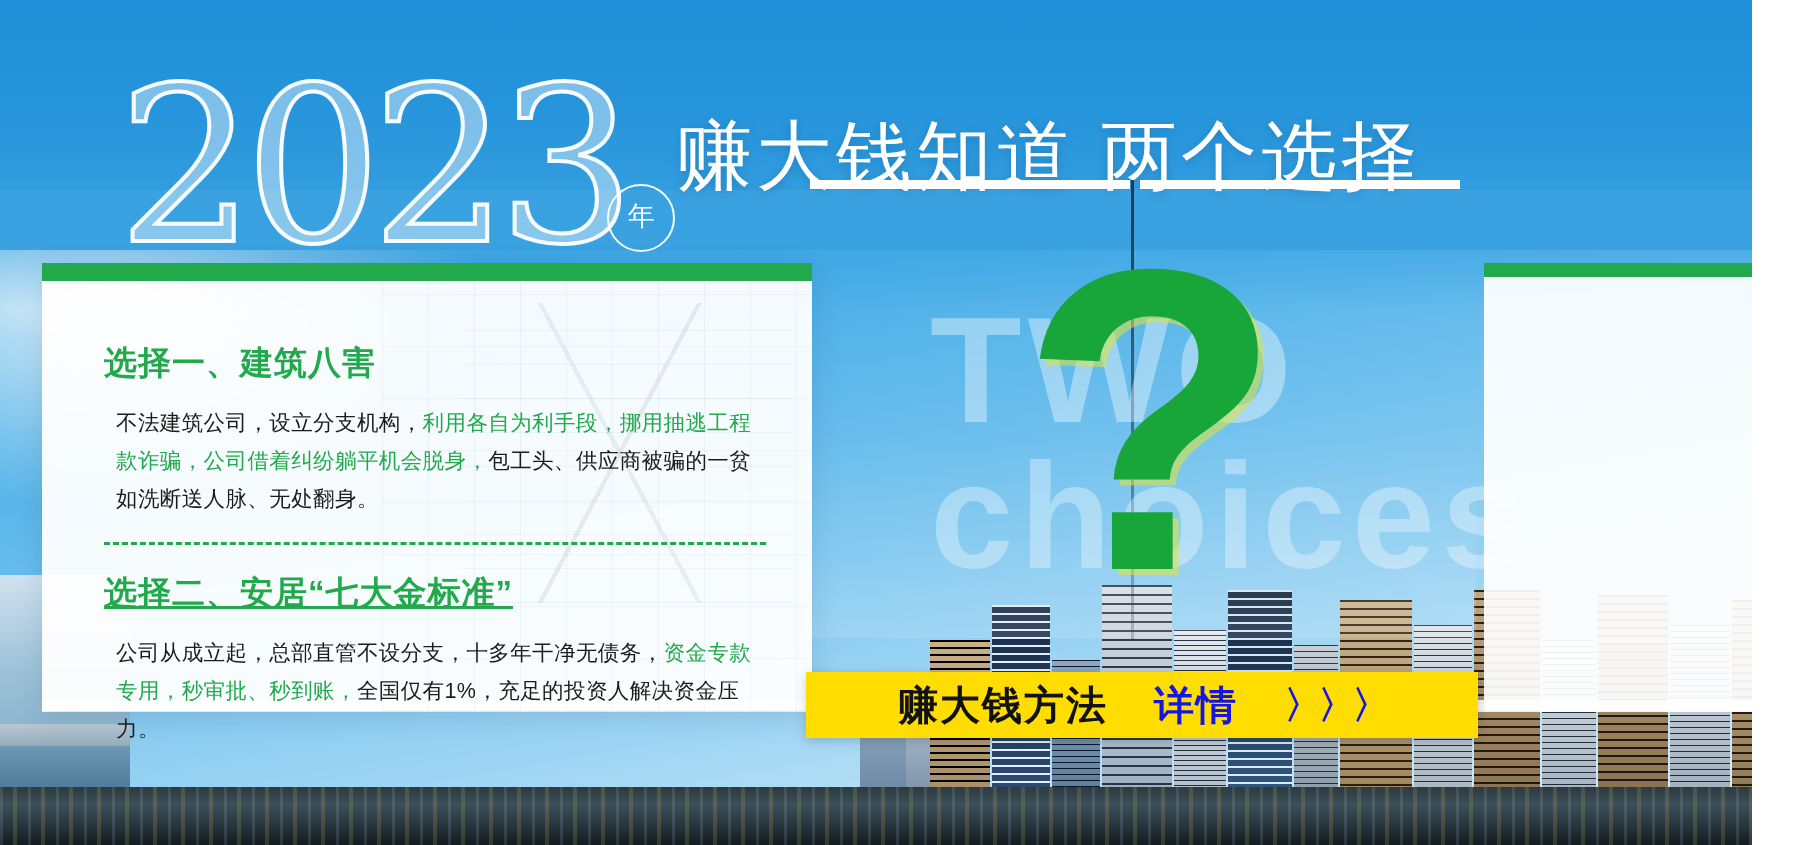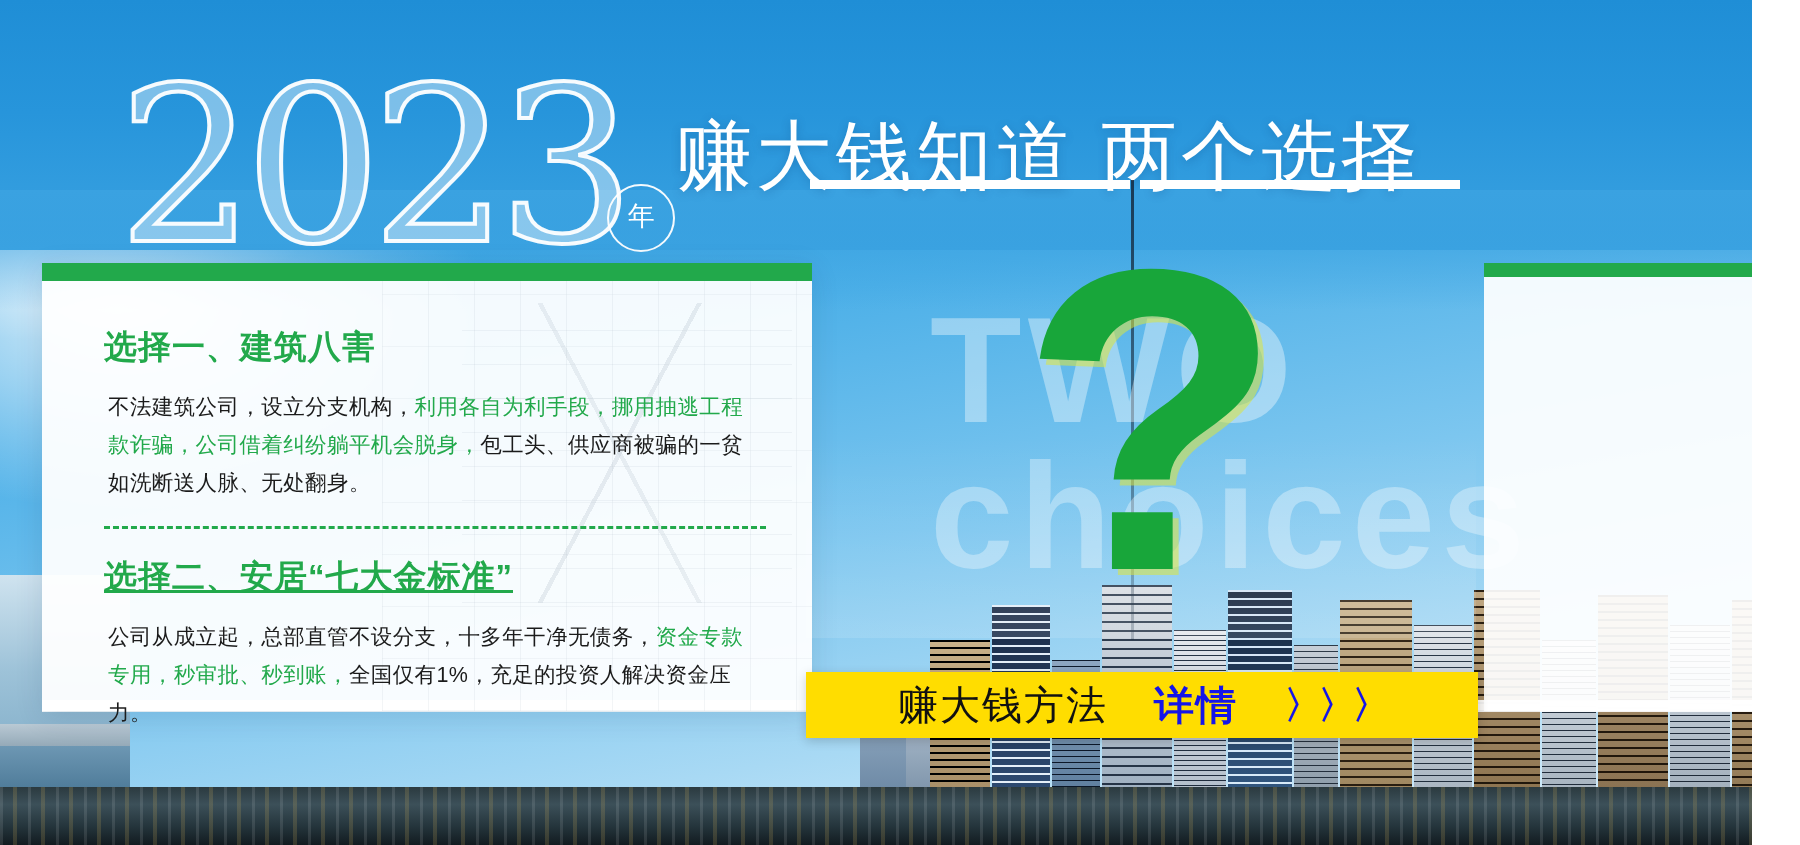--- a/index.html
+++ b/index.html
@@ -215,24 +215,24 @@
     position:absolute;right:20px;top:40px;width:330px;height:300px;
     opacity:.55;
     background:
       linear-gradient(118deg, transparent 0 48%, rgba(150,165,180,.35) 48% 49%, transparent 49%),
       linear-gradient(62deg, transparent 0 48%, rgba(150,165,180,.30) 48% 49%, transparent 49%),
       repeating-linear-gradient(0deg, rgba(150,165,180,.20) 0 1px, transparent 1px 34px);
   }
   .card-inner{position:absolute;left:0;top:18px;right:0;bottom:0;padding:44px 46px 0 62px;box-sizing:border-box;}
 
   .sec-title{
-    color:#22a94b;font-size:33px;font-weight:bold;letter-spacing:1px;margin:0 0 18px 0;
+    color:#22a94b;font-size:33px;font-weight:bold;letter-spacing:1px;margin:16px 0 18px 0;
   }
   .sec-body{
-    font-size:21.5px;line-height:38px;color:#1b1b1b;margin:4px;letter-spacing:.4px;
+    font-size:21.5px;line-height:38px;color:#1b1b1b;margin:12px;letter-spacing:.4px;
   }
   .sec-body .g{color:#22a94b;}
   .divider{
     margin:24px 0 26px 0;height:0;
     border-top:3px dashed #22a94b;
   }
   .sec2{margin-top:0;text-decoration:underline;}
 
   
   .photo-panel{
@@ -244,21 +244,21 @@
     background:linear-gradient(180deg,rgba(255,255,255,0) 55%, rgba(255,255,255,.12) 100%);
   }
 
   
   .cta{
     position:absolute;left:806px;top:672px;width:672px;height:66px;
     background:#ffdd00;
     display:flex;align-items:center;justify-content:center;gap:46px;
     box-shadow:0 3px 10px rgba(0,0,0,.18);
   }
-  .cta-main{color:#111;font-size:40px;font-weight:normal;letter-spacing:2px;}
+  .cta-main{color:#111;font-size:40px;font-weight:bold;letter-spacing:2px;}
   .cta-link{color:#1515e8;font-size:40px;font-weight:bold;letter-spacing:2px;}
   .cta-arrows{color:#1515e8;font-size:38px;font-weight:bold;letter-spacing:-4px;}
 
   
   .green-edge{
     position:absolute;left:1484px;top:263px;width:316px;height:14px;background:#22a94b;
   }
   .white-base{
     position:absolute;left:1484px;top:277px;width:316px;height:434px;background:rgba(255,255,255,.93);
   }

